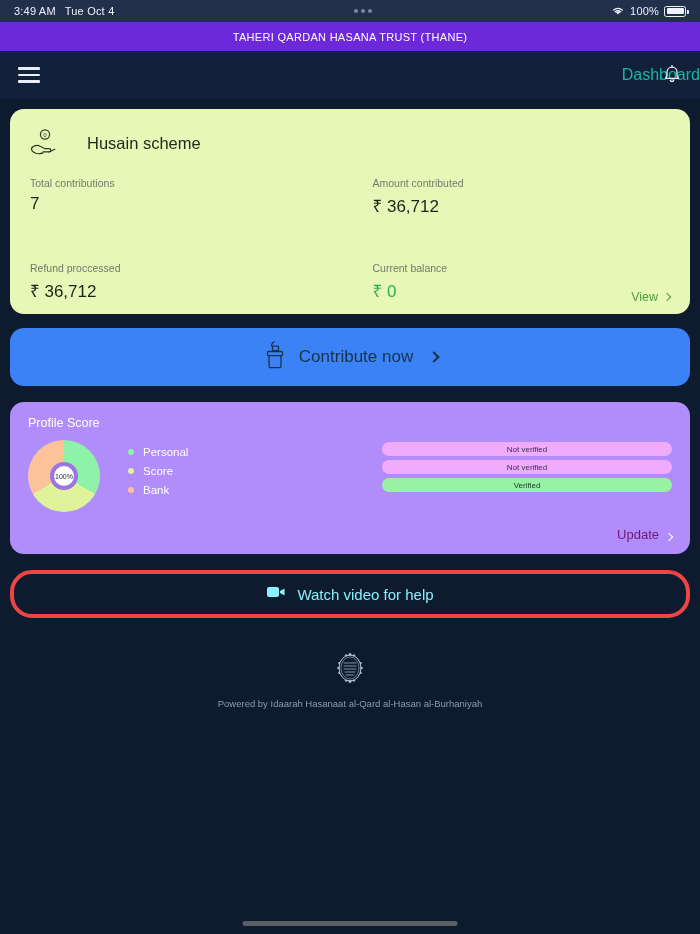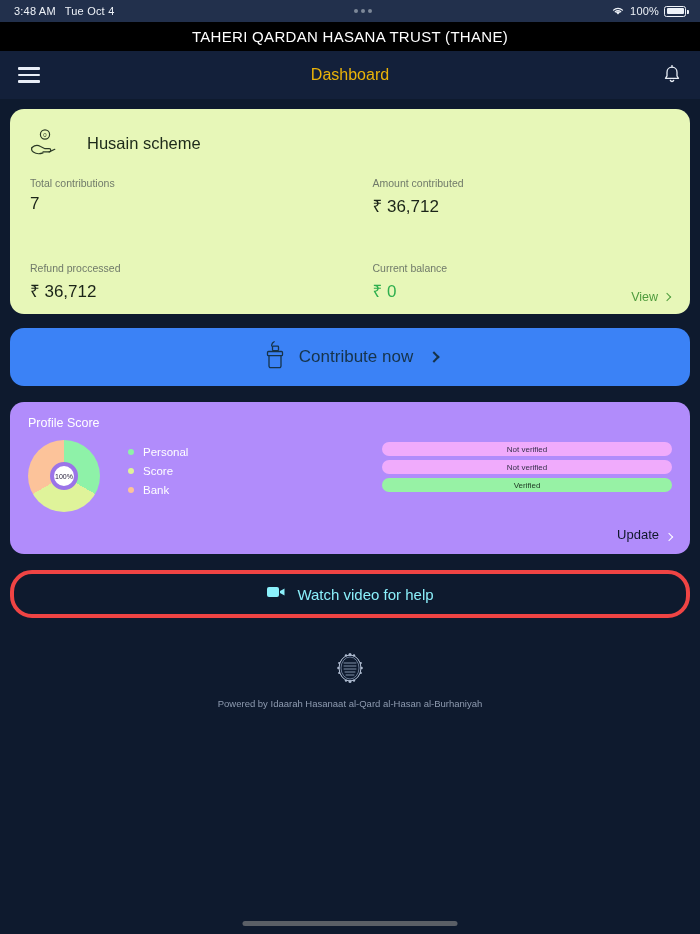--- a/index.html
+++ b/index.html
@@ -27,36 +27,36 @@
     position: relative; padding: 1.5px;
   }
   .battery::after {
     content: ""; position: absolute; right: -3.5px; top: 3px;
     width: 2px; height: 4px; background: #eef2f8; border-radius: 0 1px 1px 0;
   }
   .battery i { display: block; height: 100%; width: 100%; background: #eef2f8; border-radius: 1px; }
 
   
   .orgbar {
-    height: 29px; background: #000000;
+    height: 29px; background: #6d28d9;
     display: flex; align-items: center; justify-content: center;
-    color: #ffffff; font-size: 15px; letter-spacing: .3px;
+    color: #ffffff; font-size: 11px; letter-spacing: .3px;
   }
 
   
   .appheader {
     height: 48px; background: #13203a;
     display: flex; align-items: center; padding: 0 18px;
     position: relative;
   }
   .hamburger { width: 22px; display: flex; flex-direction: column; gap: 4px; cursor: pointer; }
   .hamburger span { display: block; height: 2.5px; background: #e9eef7; border-radius: 1px; }
   .apptitle {
-    position: absolute; left: 0; right: 0; text-align: center;
-    color: #eab308; font-size: 16px; pointer-events: none;
+    position: absolute; left: 0; right: 0; text-align: right;
+    color: #14b8a6; font-size: 16px; pointer-events: none;
   }
   .bell { margin-left: auto; width: 20px; height: 22px; position: relative; cursor: pointer; }
 
   
   .content { padding: 0 10px; }
 
   
   .scheme-card {
     background: #e7f7b8; border-radius: 14px;
     margin-top: 10px; padding: 18px 20px 12px 20px;
@@ -114,21 +114,21 @@
   .badge {
     height: 14px; border-radius: 8px; margin-bottom: 4px;
     display: flex; align-items: center; justify-content: center;
     font-size: 8px;
   }
   .badge.unverified { background: #f0abfc; color: #35304a; }
   .badge.verified { background: #97f2a5; color: #1d3521; }
   .profile-link {
     position: absolute; right: 18px; bottom: 12px;
     display: flex; align-items: flex-end; gap: 7px;
-    font-size: 13px; color: #0f172a; cursor: pointer;
+    font-size: 13px; color: #701a75; cursor: pointer;
   }
   .profile-link .chev { border-color: #ffffff; margin-bottom: 2px; }
 
   
   .watch {
     margin-top: 16px; height: 48px; border: 4px solid #ef4444; border-radius: 22px;
     display: flex; align-items: center; justify-content: center; gap: 11px;
     cursor: pointer;
   }
   .watch-label { font-size: 15px; color: #8bf0fb; }
@@ -144,21 +144,21 @@
     width: 215px; height: 5px; border-radius: 3px; background: #5a5f66;
   }
 </style>
 </head>
 <body>
 
 <div class="screen">
 
   <div class="statusbar">
     <div class="sb-left">
-      <span>3:48 AM</span>
+      <span>3:49 AM</span>
       <span>Tue Oct 4</span>
     </div>
     <div class="sb-center">
       <span class="dots">
           <i></i>
           <i></i>
           <i></i>
         </span>
     </div>
     <div class="sb-right">

